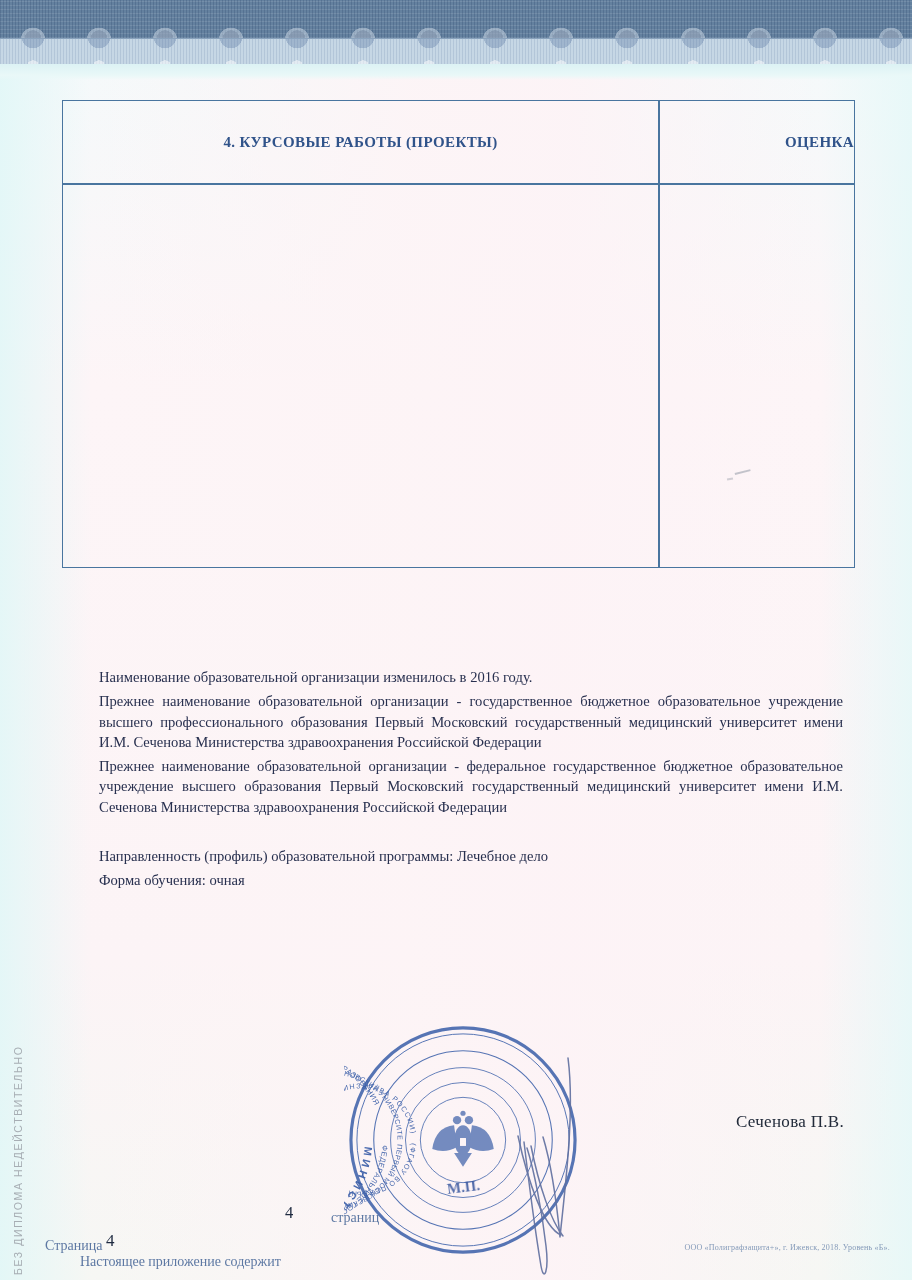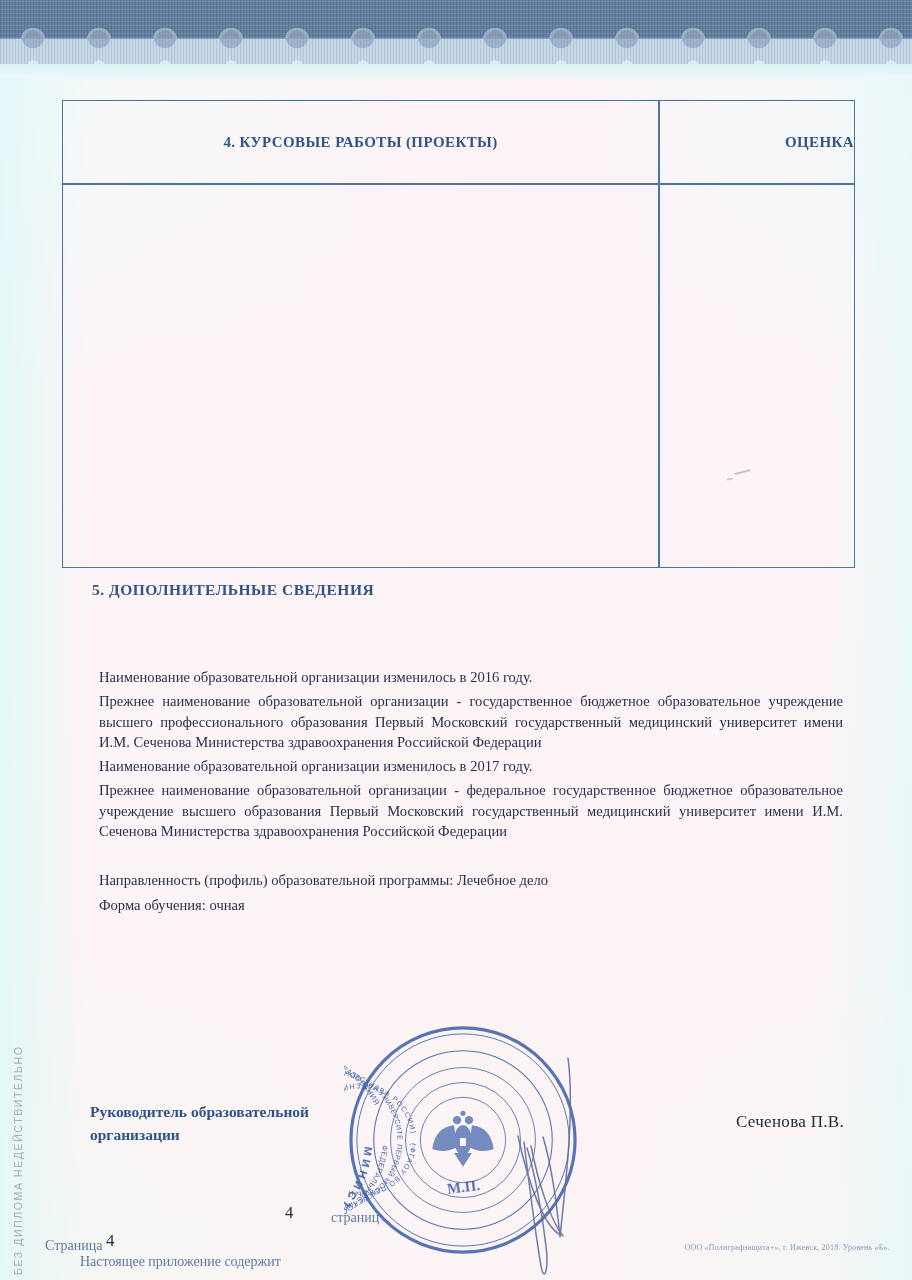--- a/index.html
+++ b/index.html
@@ -124,37 +124,31 @@
     <div class="cw-head-left">
       <span class="cw-head-text">4. КУРСОВЫЕ РАБОТЫ (ПРОЕКТЫ)</span>
     </div>
     <div class="cw-head-right">
       <span class="cw-head-text">ОЦЕНКА</span>
     </div>
     <div class="smudge"></div>
     <div class="smudge2"></div>
   </div>
 
-  <div class="section5-title">5. ДОПОЛНИТЕЛЬНЫЕ СВЕДЕНИЯ</div>
 
   <div class="addl-text">
     <p class="single">Наименование образовательной организации изменилось в 2016 году.</p>
     <p>Прежнее наименование образовательной организации - государственное бюджетное образовательное учреждение высшего профессионального образования Первый Московский государственный медицинский университет имени И.М. Сеченова Министерства здравоохранения Российской Федерации</p>
-    <p class="single">Наименование образовательной организации изменилось в 2017 году.</p>
     <p>Прежнее наименование образовательной организации - федеральное государственное бюджетное образовательное учреждение высшего образования Первый Московский государственный медицинский университет имени И.М. Сеченова Министерства здравоохранения Российской Федерации</p>
     <div class="study-block">
       <p>Направленность (профиль) образовательной программы: Лечебное дело</p>
       <p>Форма обучения: очная</p>
     </div>
   </div>
 
-  <div class="role-text">
-    <span>Руководитель образовательной</span><br>
-    <span>организации</span>
-  </div>
 
   <div class="signer-name">Сеченова П.В.</div>
 
   <svg class="stamp-svg" viewBox="-120 -120 240 240">
     <defs>
       <path id="rp1" d="M -99 0 A 99 99 0 1 1 -99 -0.02"></path>
       <path id="rp2" d="M -81 0 A 81 81 0 1 1 -81 -0.02"></path>
       <path id="rp3" d="M -66 0 A 66 66 0 1 1 -66 -0.02"></path>
       <path id="rp4" d="M -52 0 A 52 52 0 1 1 -52 -0.02"></path>
       <filter id="inkblur">

